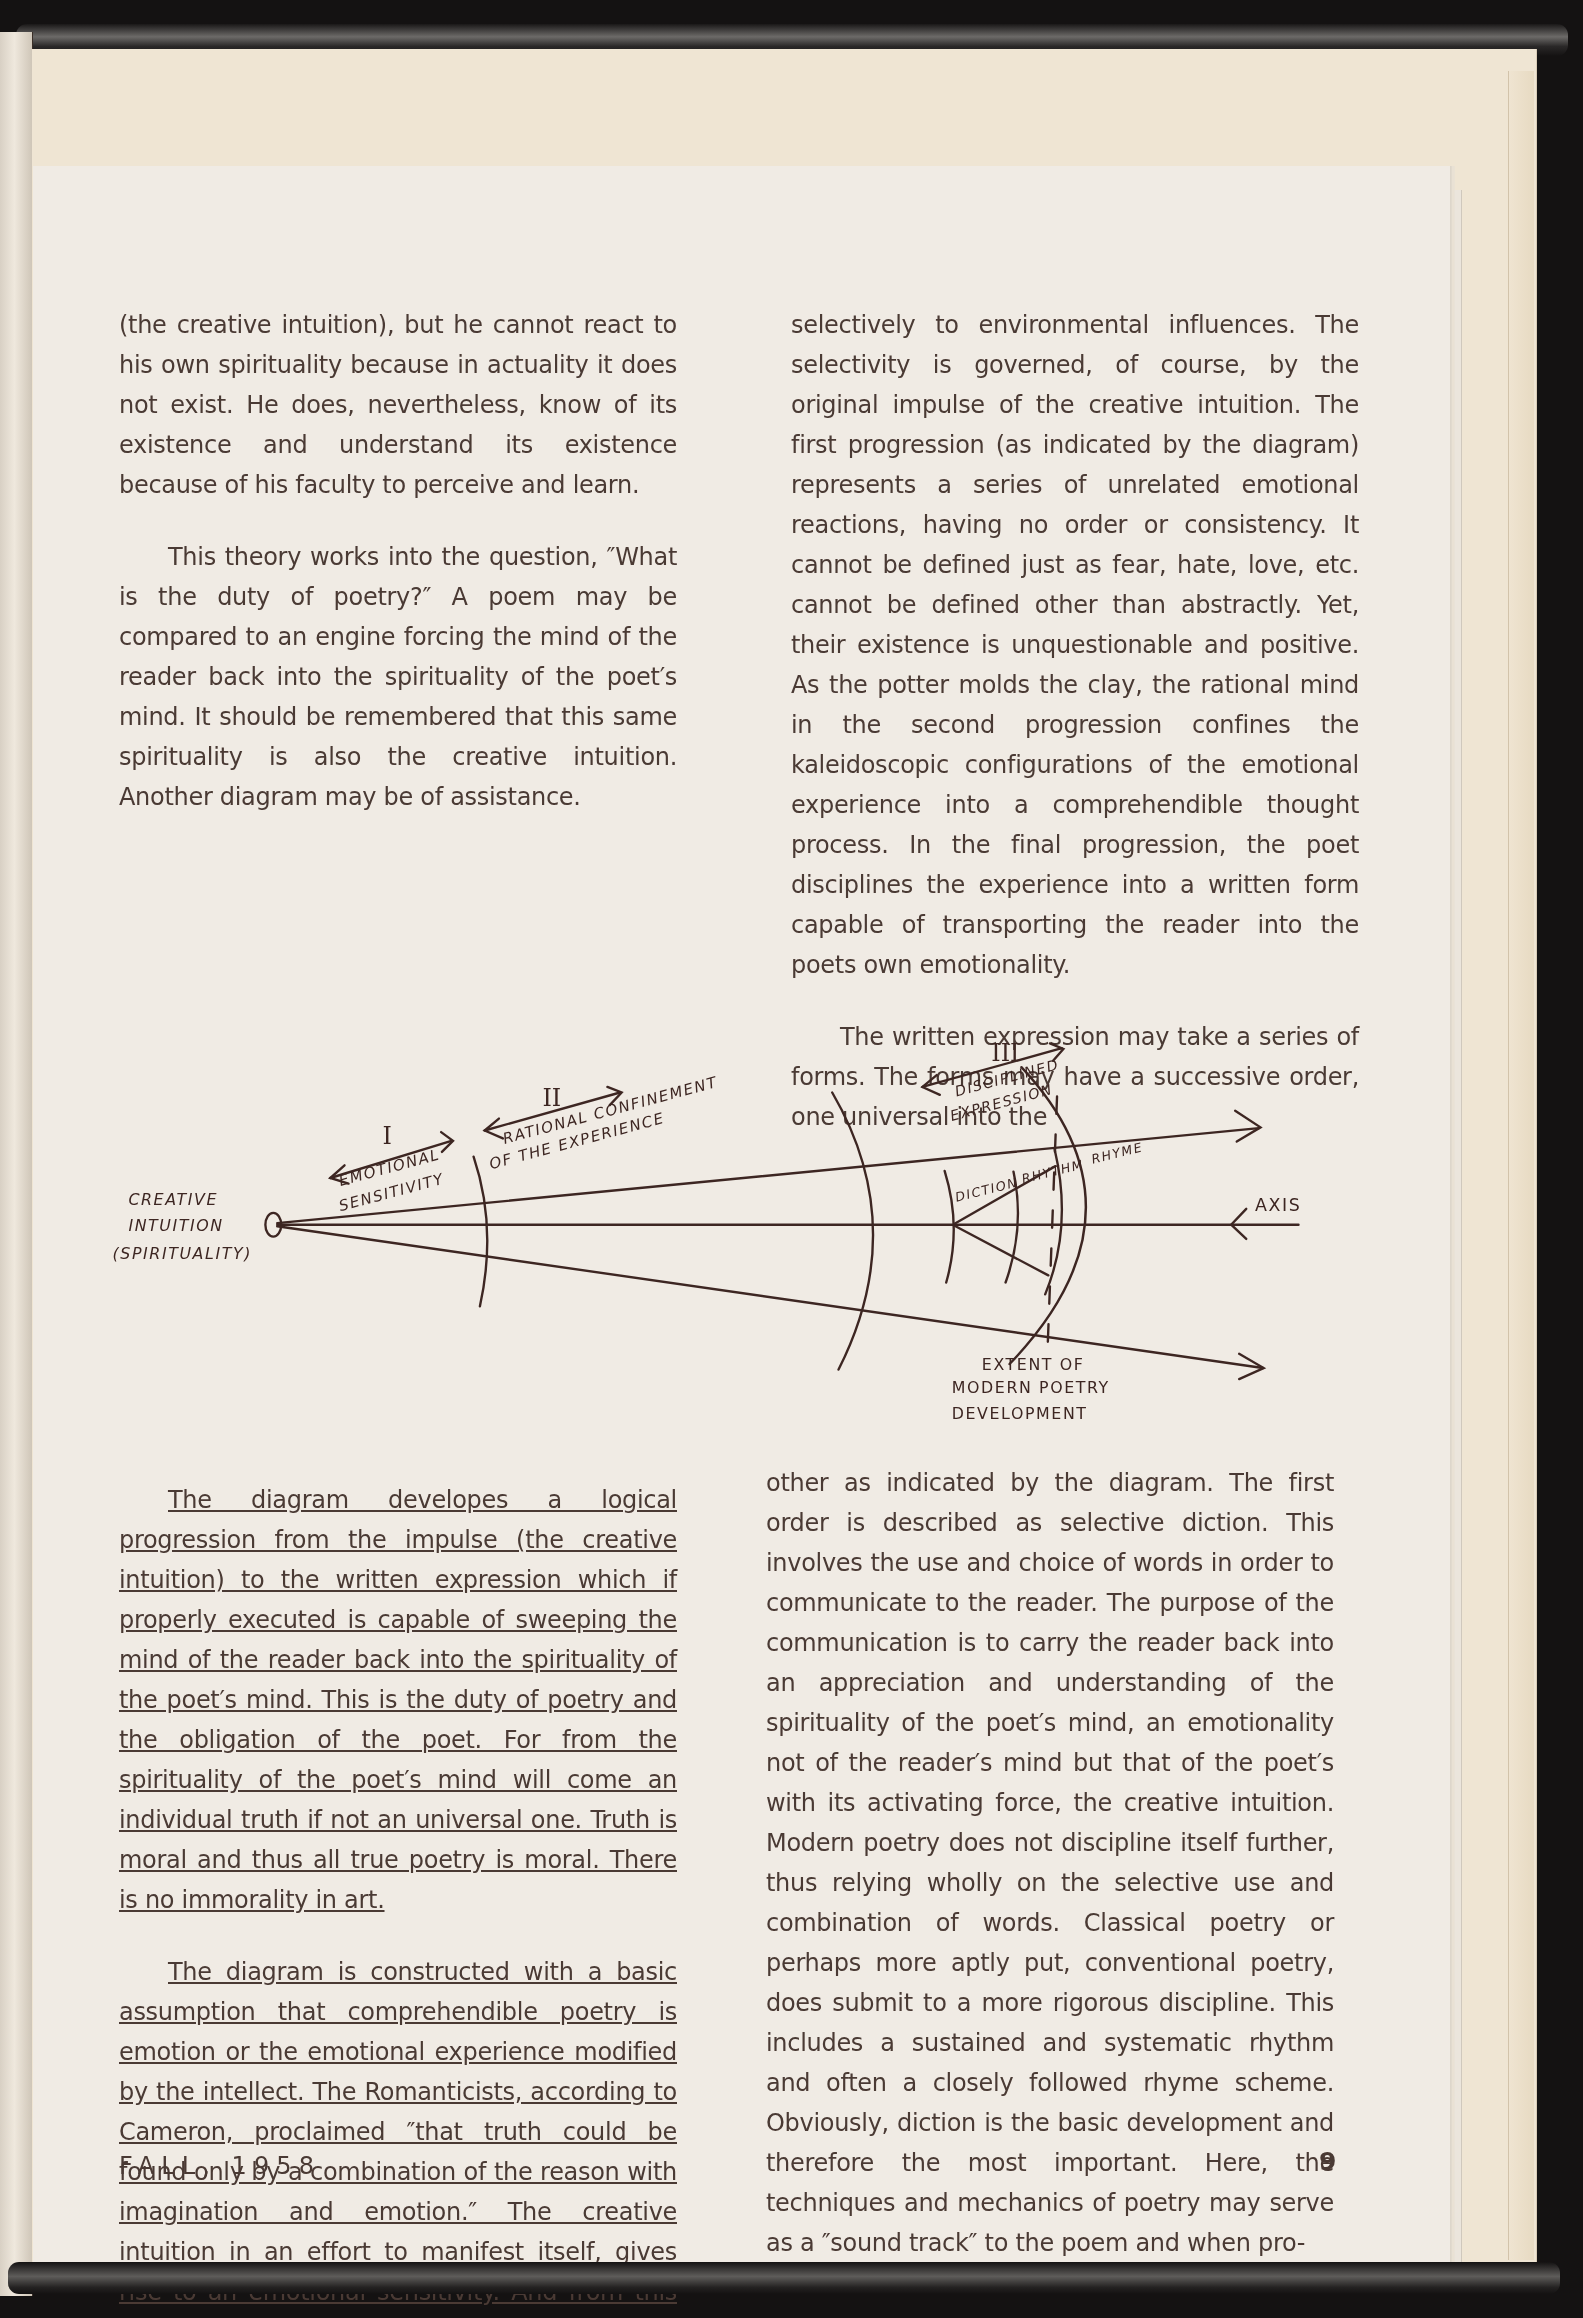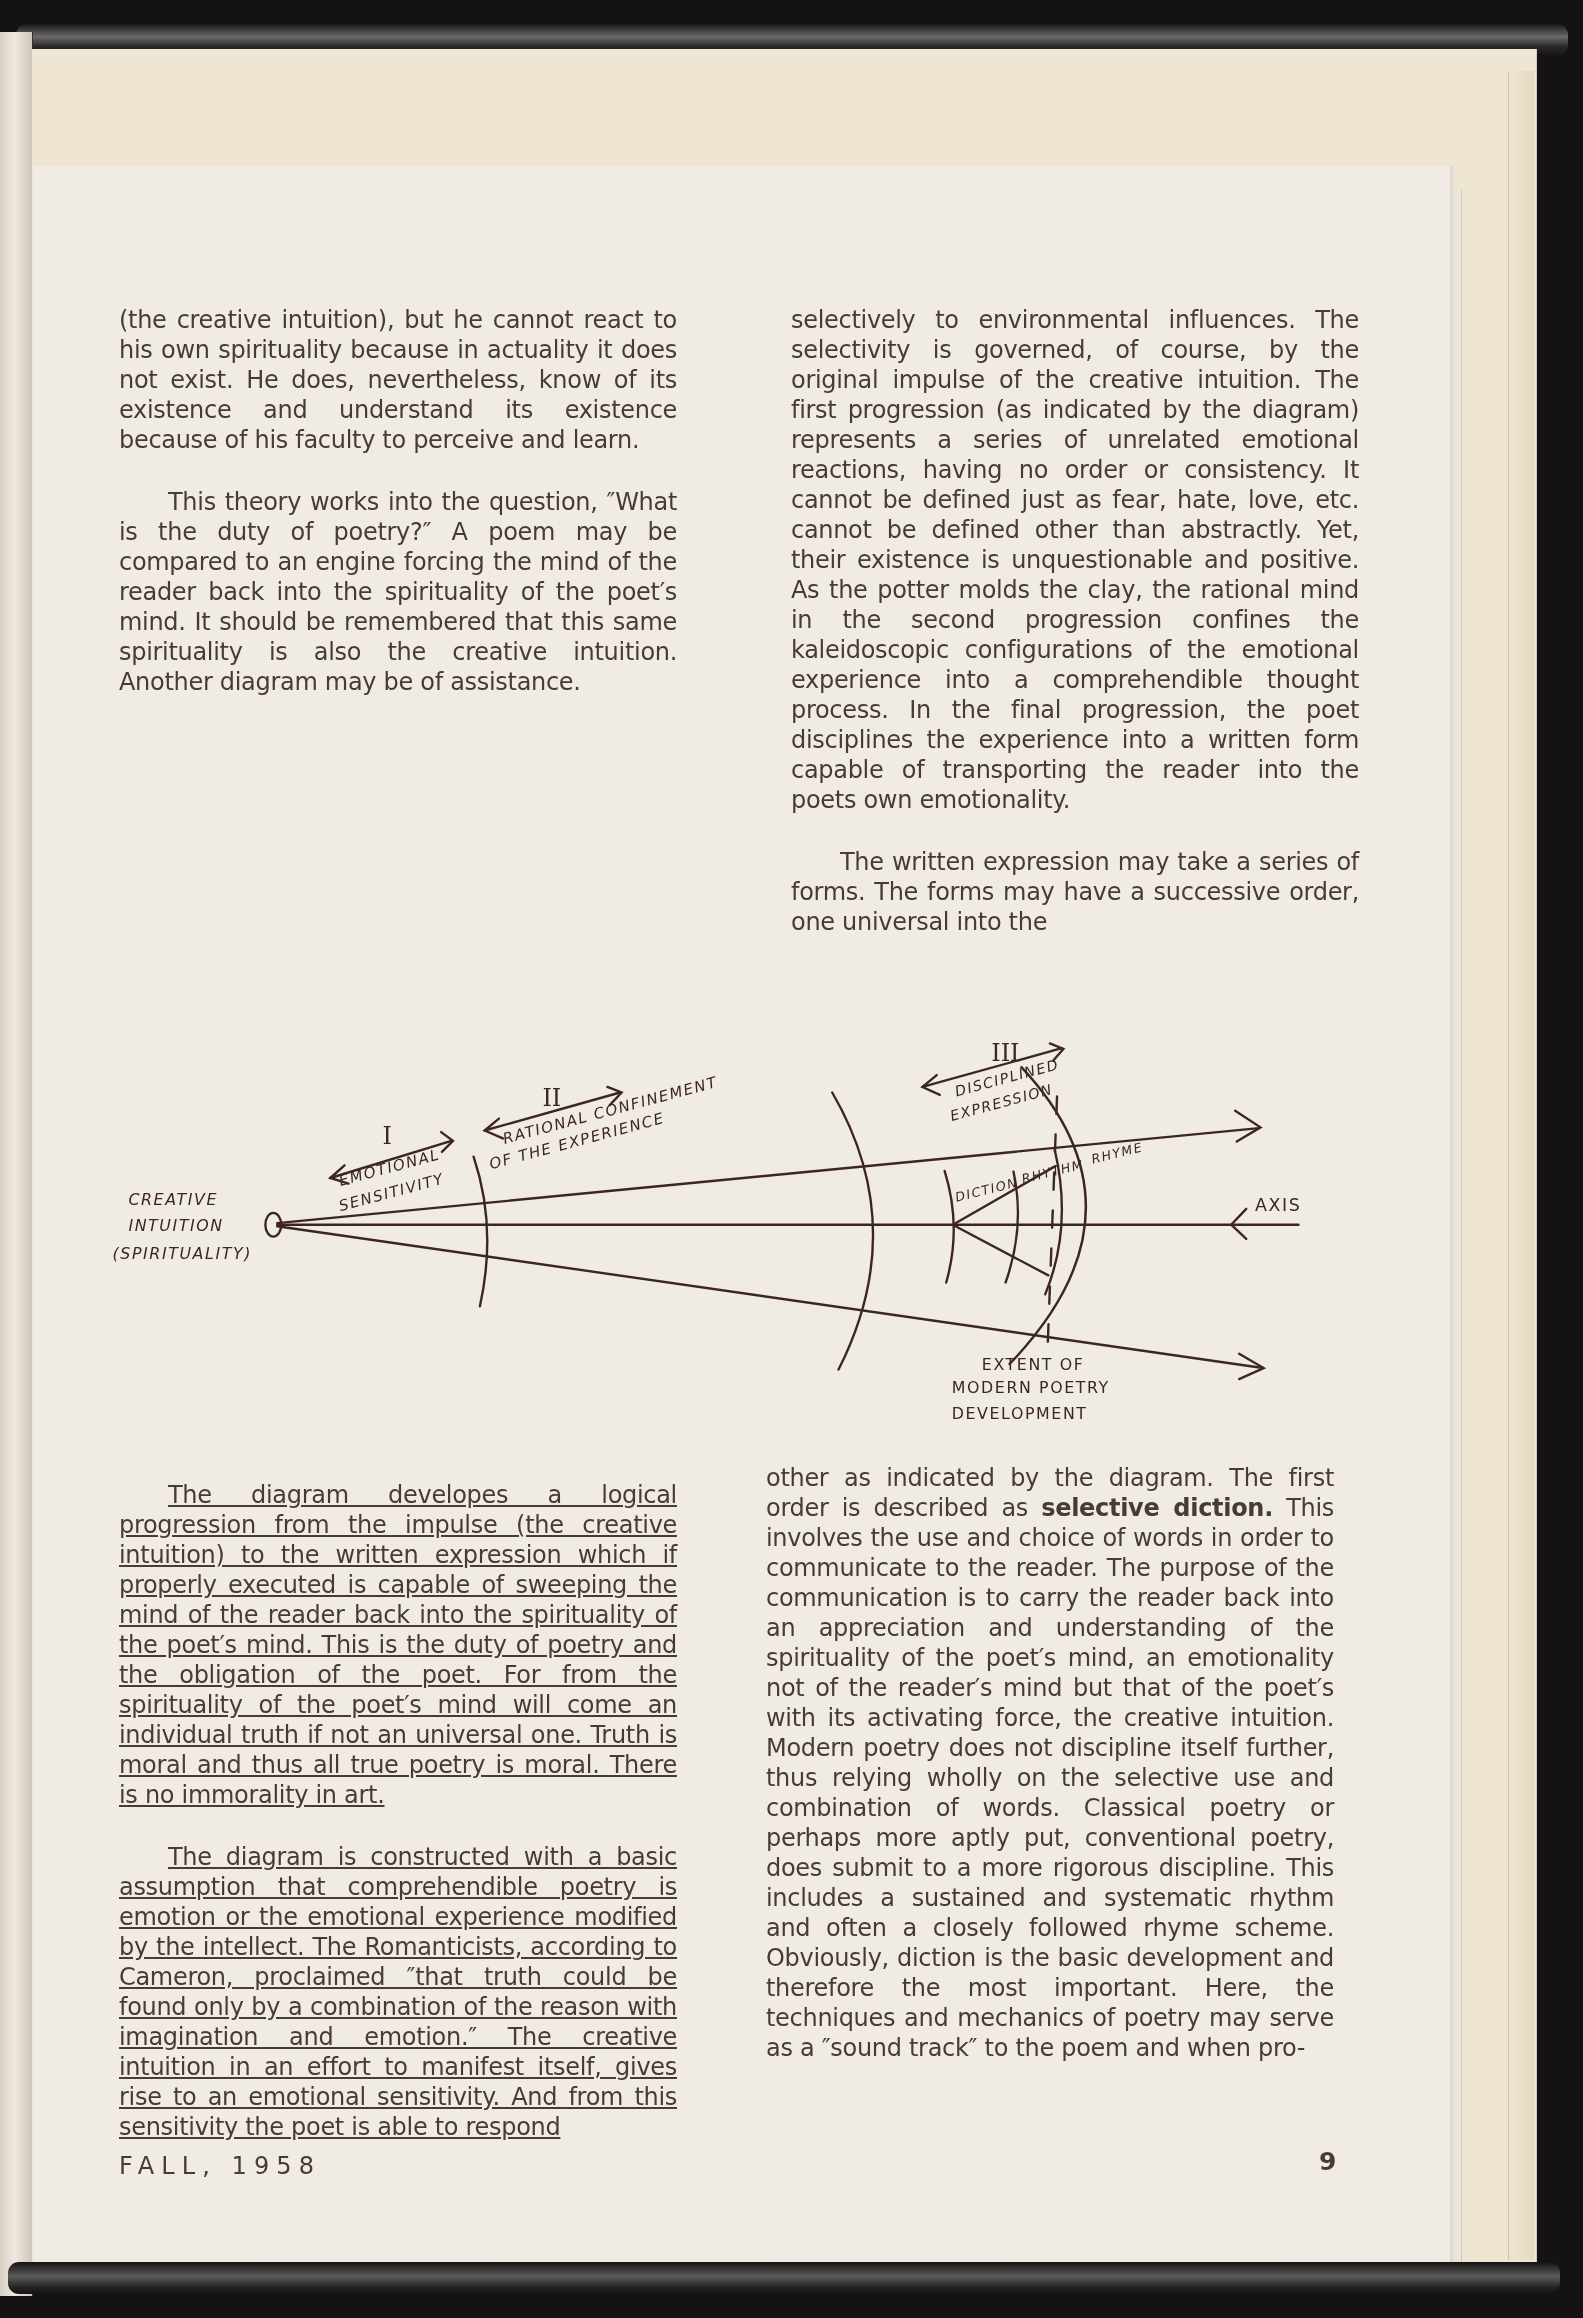--- a/index.html
+++ b/index.html
@@ -40,32 +40,32 @@
   }
   .page-strip {
     position: absolute; left: 1450px; top: 190px; width: 9.5px; height: 2074px;
     background: #ebe5dc; border-left: 0.8px solid #cfc8bd; border-right: 0.8px solid #cfc8bd;
   }
   .col {
     position: absolute;
     font-family: "DejaVu Sans", sans-serif;
     color: #4a3a34;
     font-size: 24px;
-    line-height: 30px;
+    line-height: 40px;
     text-align: justify;
     letter-spacing: -0.3px;
   }
   .col p { margin: 0 0 32px 0; text-indent: 49px; }
   .col p.noindent { text-indent: 0; }
   .col p:last-child { margin-bottom: 0; }
   .col-tl { left: 119px; top: 305px; width: 558px; }
   .col-tr { left: 791px; top: 305px; width: 568px; }
   .col-bl { left: 119px; top: 1480px; width: 558px; text-decoration: underline; }
   .col-br { left: 766px; top: 1463px; width: 568px; }
-  .bold { font-weight: bold; }
+  .bold { font-weight: normal; }
 
   .diagram { position: absolute; left: 111px; top: 1029px; width: 1235px; height: 412px; }
   .diagram svg { width: 1235px; height: 412px; overflow: visible; }
   .hand {
     font-family: "DejaVu Sans", sans-serif; fill: #3d2622; font-style: italic; letter-spacing: 2px;
   }
   .roman { font-family: "DejaVu Serif", serif; fill: #3d2622; }
 
   .footer-left {
     position: absolute; left: 119px; top: 2152px;

